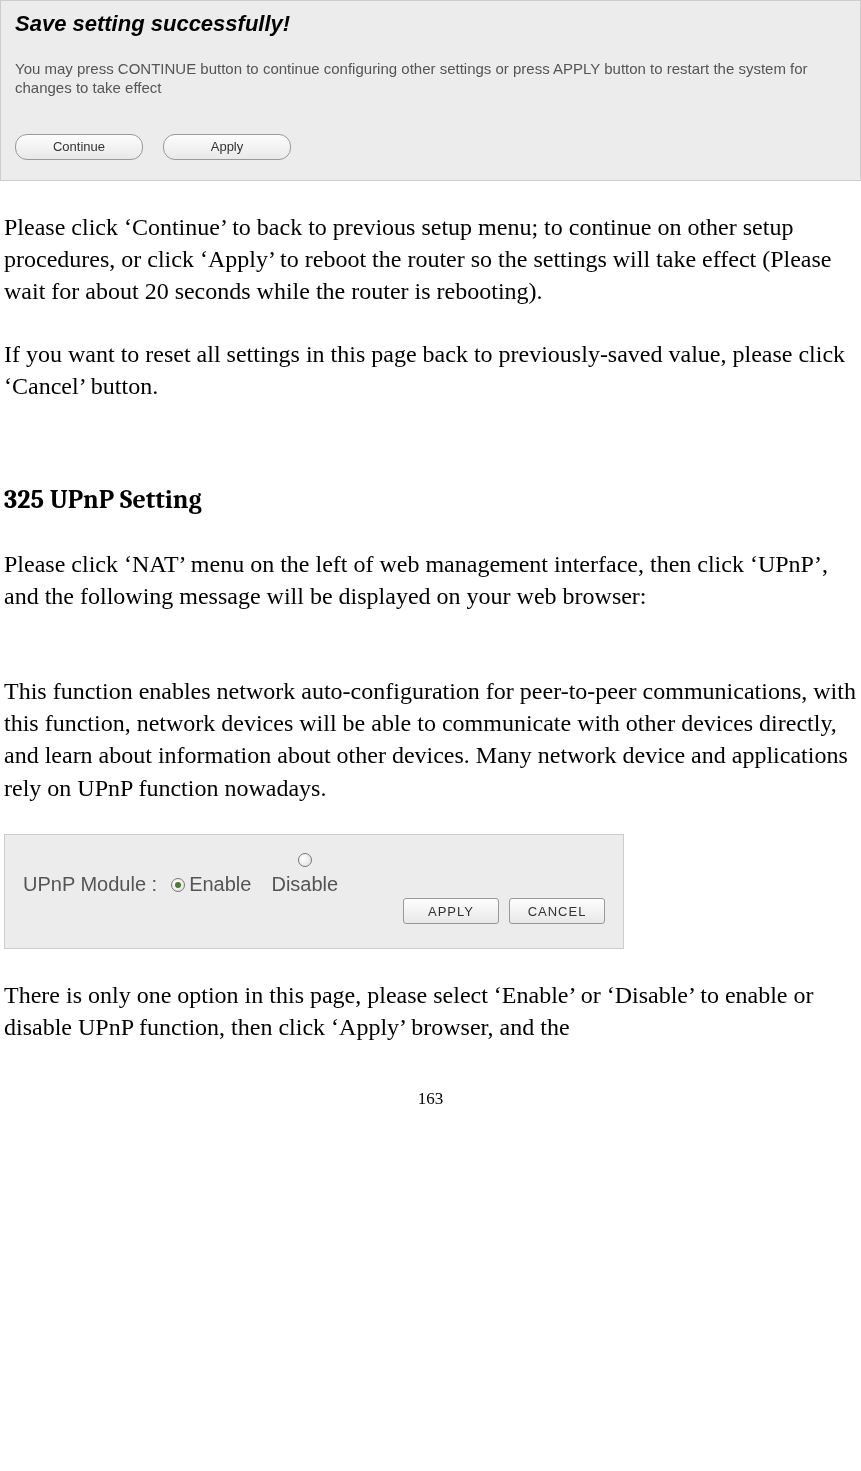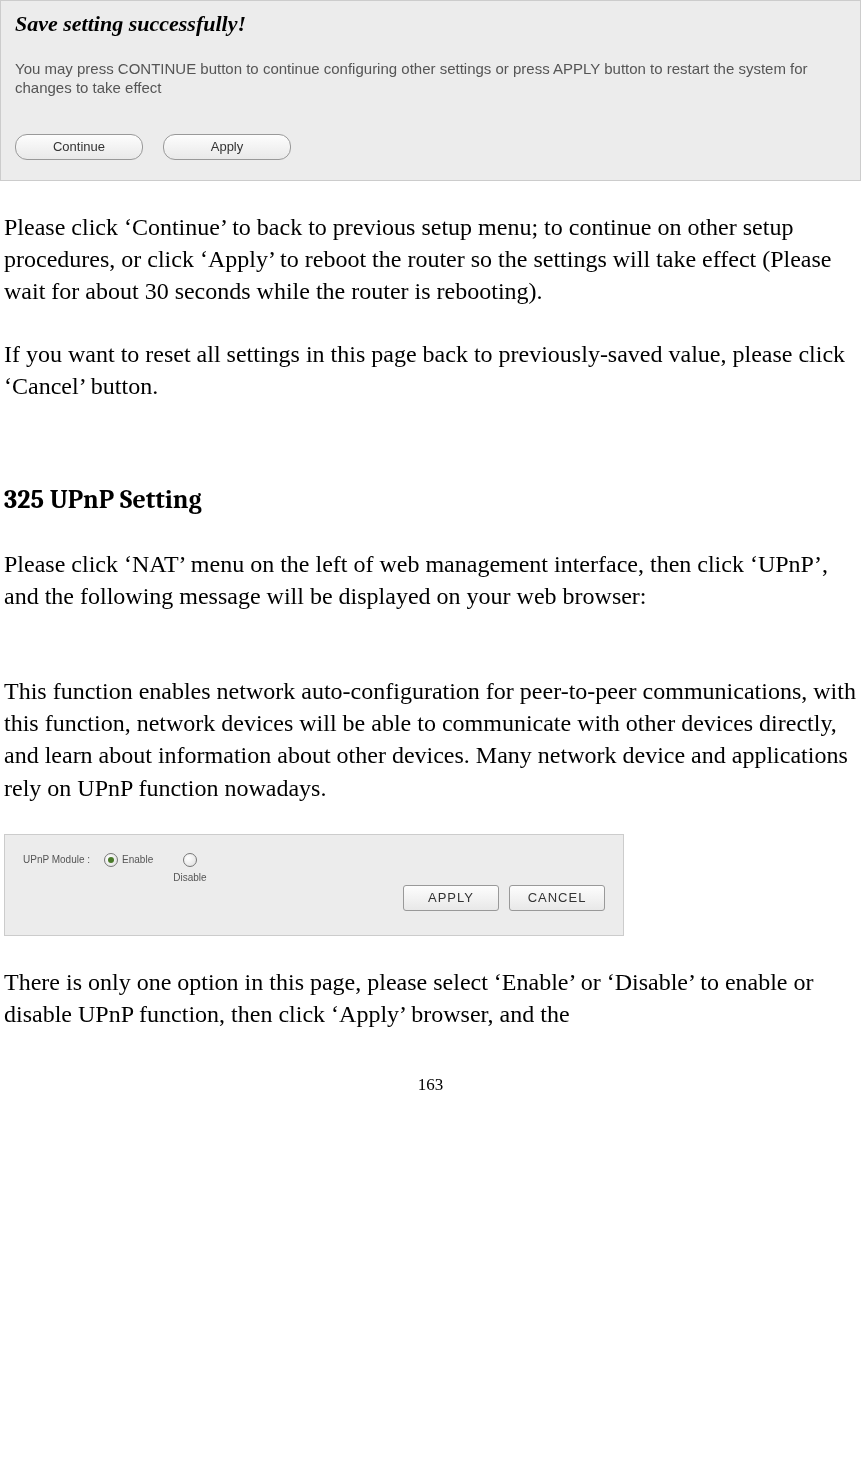--- a/index.html
+++ b/index.html
@@ -14,21 +14,21 @@
       width: 861px;
       background: white;
       color: #000;
     }
     .router-dialog-1 {
       background: #ececec;
       padding: 8px 14px 20px 14px;
       border: 1px solid #ccc;
     }
     .save-heading {
-      font-family: Liberation Serif, serif;
+      font-family: Liberation Sans, sans-serif;
       font-weight: bold;
       font-style: italic;
       font-size: 22px;
       color: #000;
       margin-bottom: 20px;
     }
     .save-desc {
       font-family: Arial, sans-serif;
       font-size: 15px;
       color: #555;
@@ -68,24 +68,24 @@
     .router-dialog-2 {
       margin-top: 30px;
       width: 620px;
       background: #ececec;
       border: 1px solid #ccc;
       padding: 18px 18px 50px 18px;
       position: relative;
     }
     .upnp-row {
       font-family: Arial, sans-serif;
-      font-size: 10px;
+      font-size: 20px;
       color: #555;
       display: flex;
-      align-items: flex-start;
+      align-items: flex-end;
       gap: 8px;
     }
     .radio-wrap {
       display: inline-flex;
       align-items: center;
       gap: 4px;
       margin-left: 6px;
     }
     .radio-wrap-2 {
       margin-left: 12px;
@@ -139,21 +139,21 @@
 <div class="router-dialog-1">
   <div class="save-heading">Save setting successfully!</div>
   <div class="save-desc">You may press CONTINUE button to continue configuring other settings or press APPLY button to restart the system for changes to take effect</div>
   <div class="dialog-buttons">
     <button class="router-btn">Continue</button>
     <button class="router-btn">Apply</button>
   </div>
 </div>
 
 <div class="content">
-  <p class="para">Please click ‘Continue’ to back to previous setup menu; to continue on other setup procedures, or click ‘Apply’ to reboot the router so the settings will take effect (Please wait for about 30 seconds while the router is rebooting).</p>
+  <p class="para">Please click ‘Continue’ to back to previous setup menu; to continue on other setup procedures, or click ‘Apply’ to reboot the router so the settings will take effect (Please wait for about 20 seconds while the router is rebooting).</p>
   <p class="para">If you want to reset all settings in this page back to previously-saved value, please click ‘Cancel’ button.</p>
 
   <h2 class="section-heading">3­2­5&nbsp;UPnP&nbsp;Setting</h2>
 
   <p class="para">Please click ‘NAT’ menu on the left of web management interface, then click ‘UPnP’, and the following message will be displayed on your web browser:</p>
   <p class="para para-after-heading">This function enables network auto-configuration for peer-to-peer communications, with this function, network devices will be able to communicate with other devices directly, and learn about information about other devices. Many network device and applications rely on UPnP function nowadays.</p>
 
   <div class="router-dialog-2">
     <div class="upnp-row">
       <span>UPnP Module :</span>

